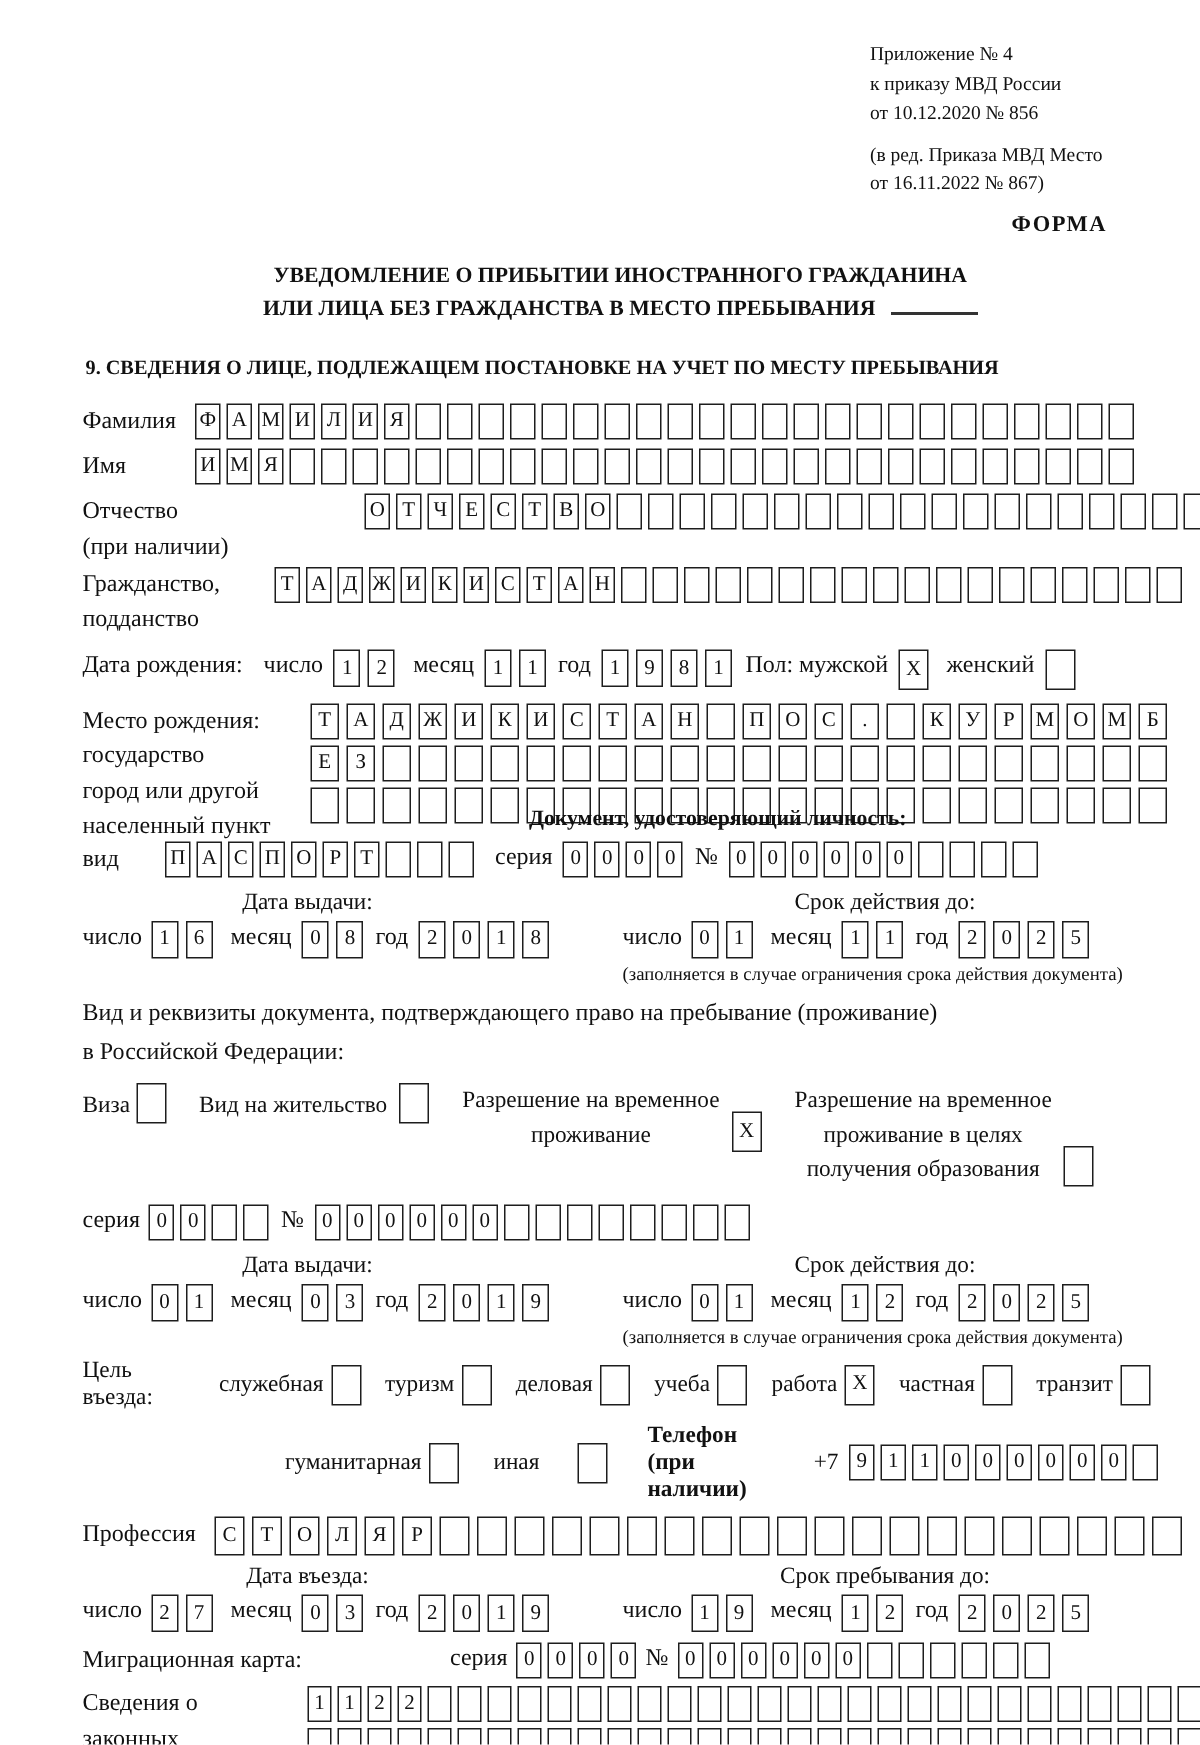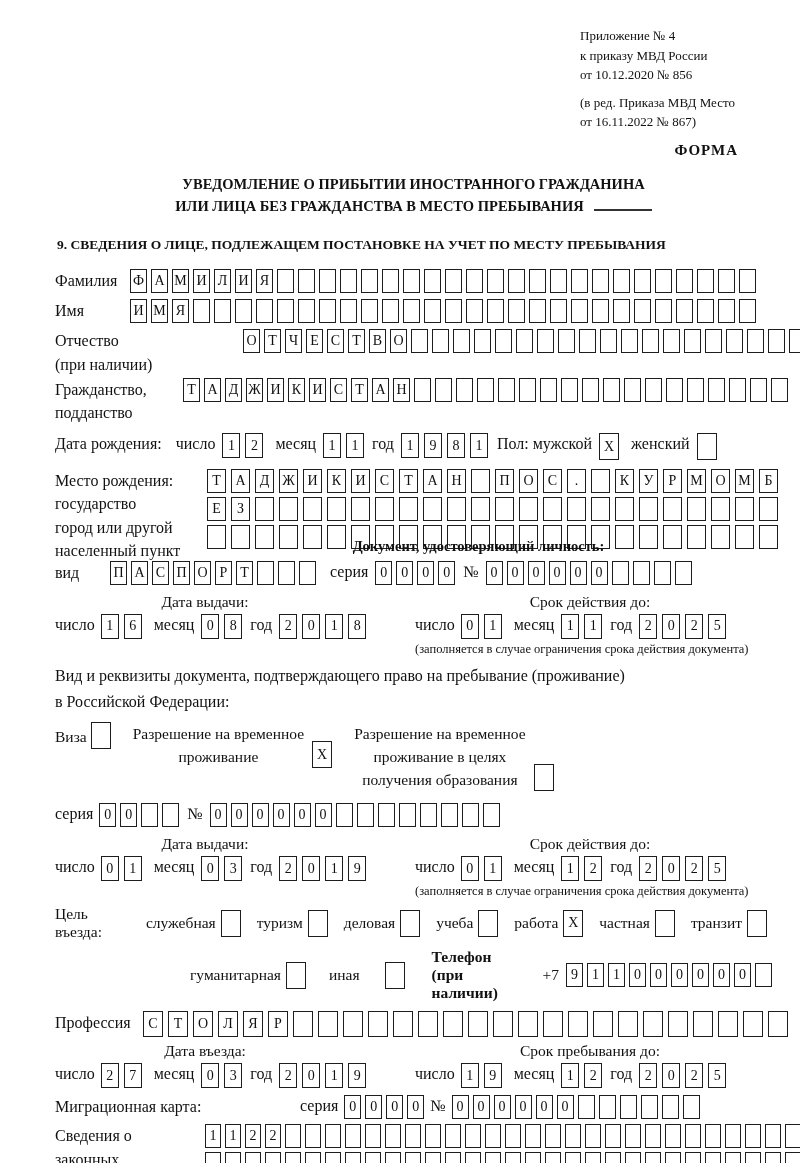--- a/index.html
+++ b/index.html
@@ -453,20 +453,26 @@
   </div>
 
   <div class="opt-row">
     <div class="opt">
       <div class="opt-lines" style="margin-right:4px;">Виза</div>
       <div class="cells cb">
           <span class="cell"></span>
         </div>
     </div>
     <div class="opt ml">
+      <div class="opt-lines">Вид на жительство</div>
+      <div class="cells cb">
+          <span class="cell"></span>
+        </div>
+    </div>
+    <div class="opt ml">
       <div class="opt-lines">
         <span>Разрешение на временное</span><br>
         <span>проживание</span>
       </div>
       <div class="cells cb">
           <span class="cell">X</span>
         </div>
     </div>
     <div class="opt ml" style="margin-right:0;">
       <div class="opt-lines">

